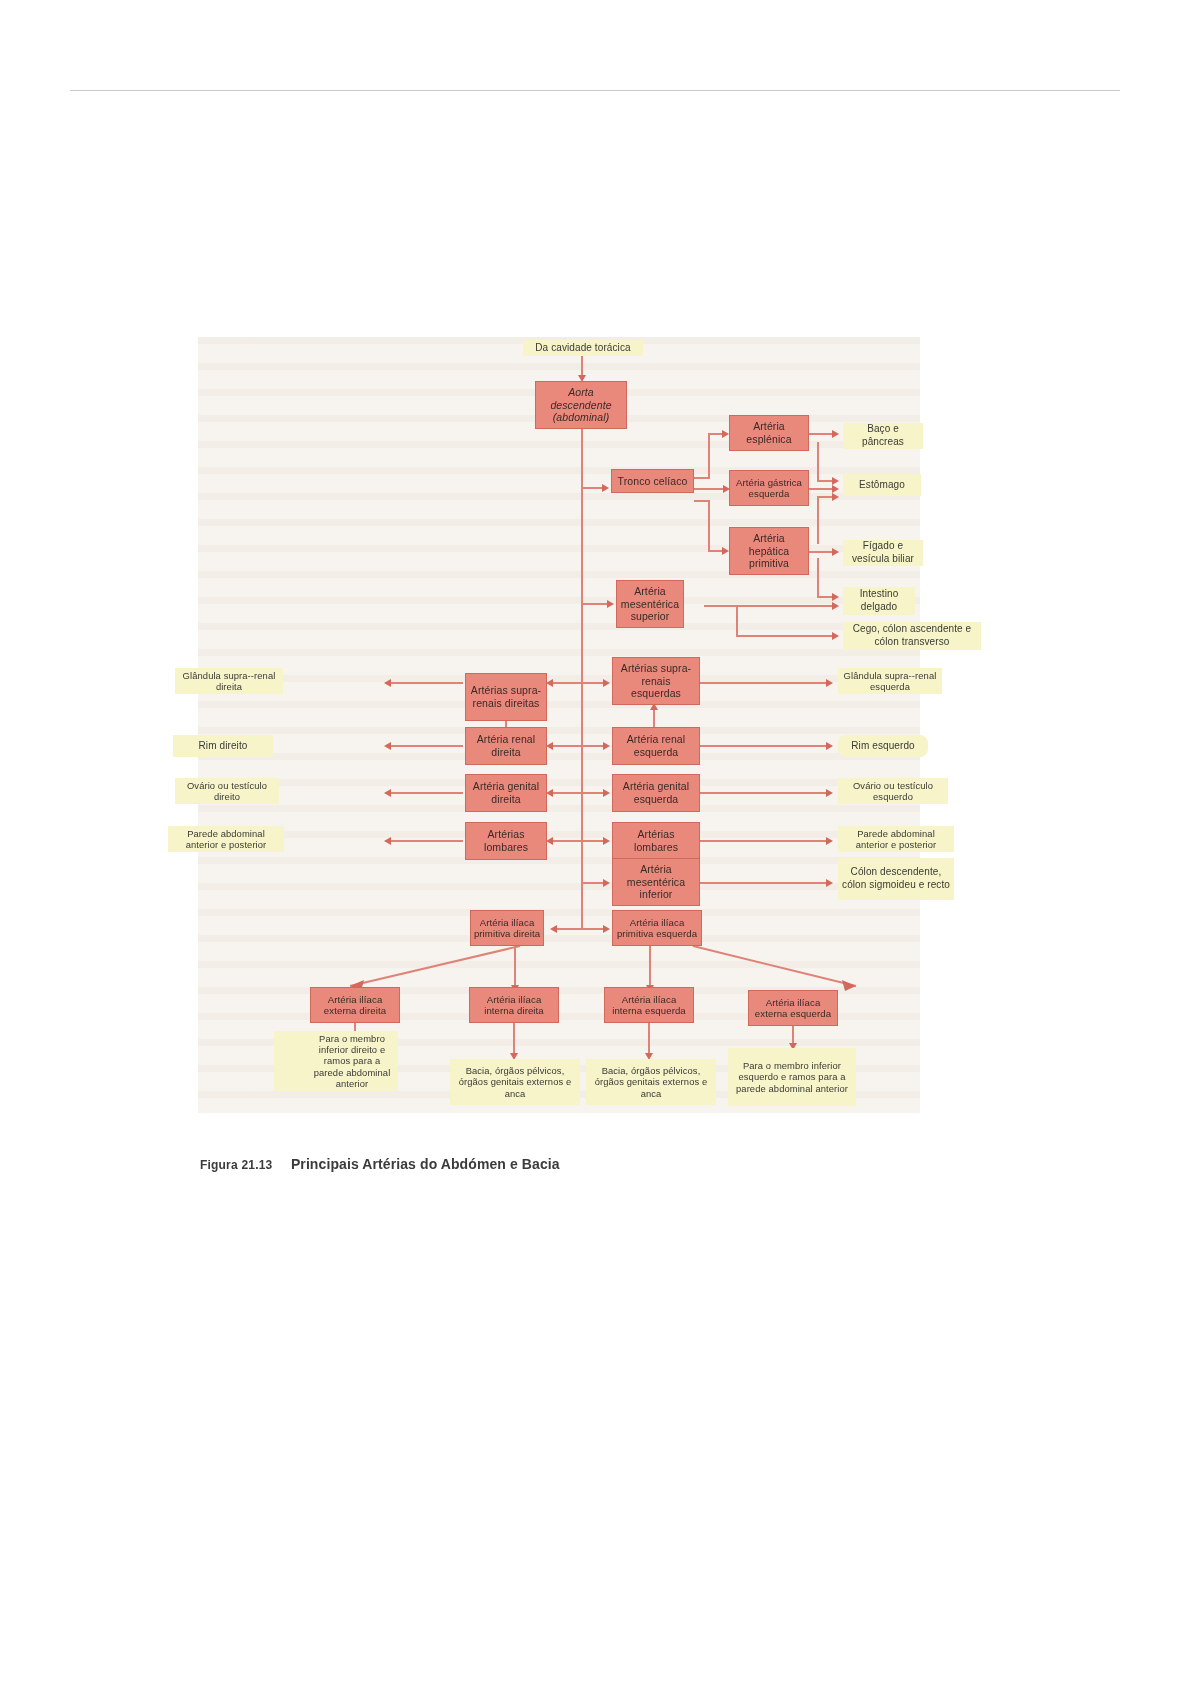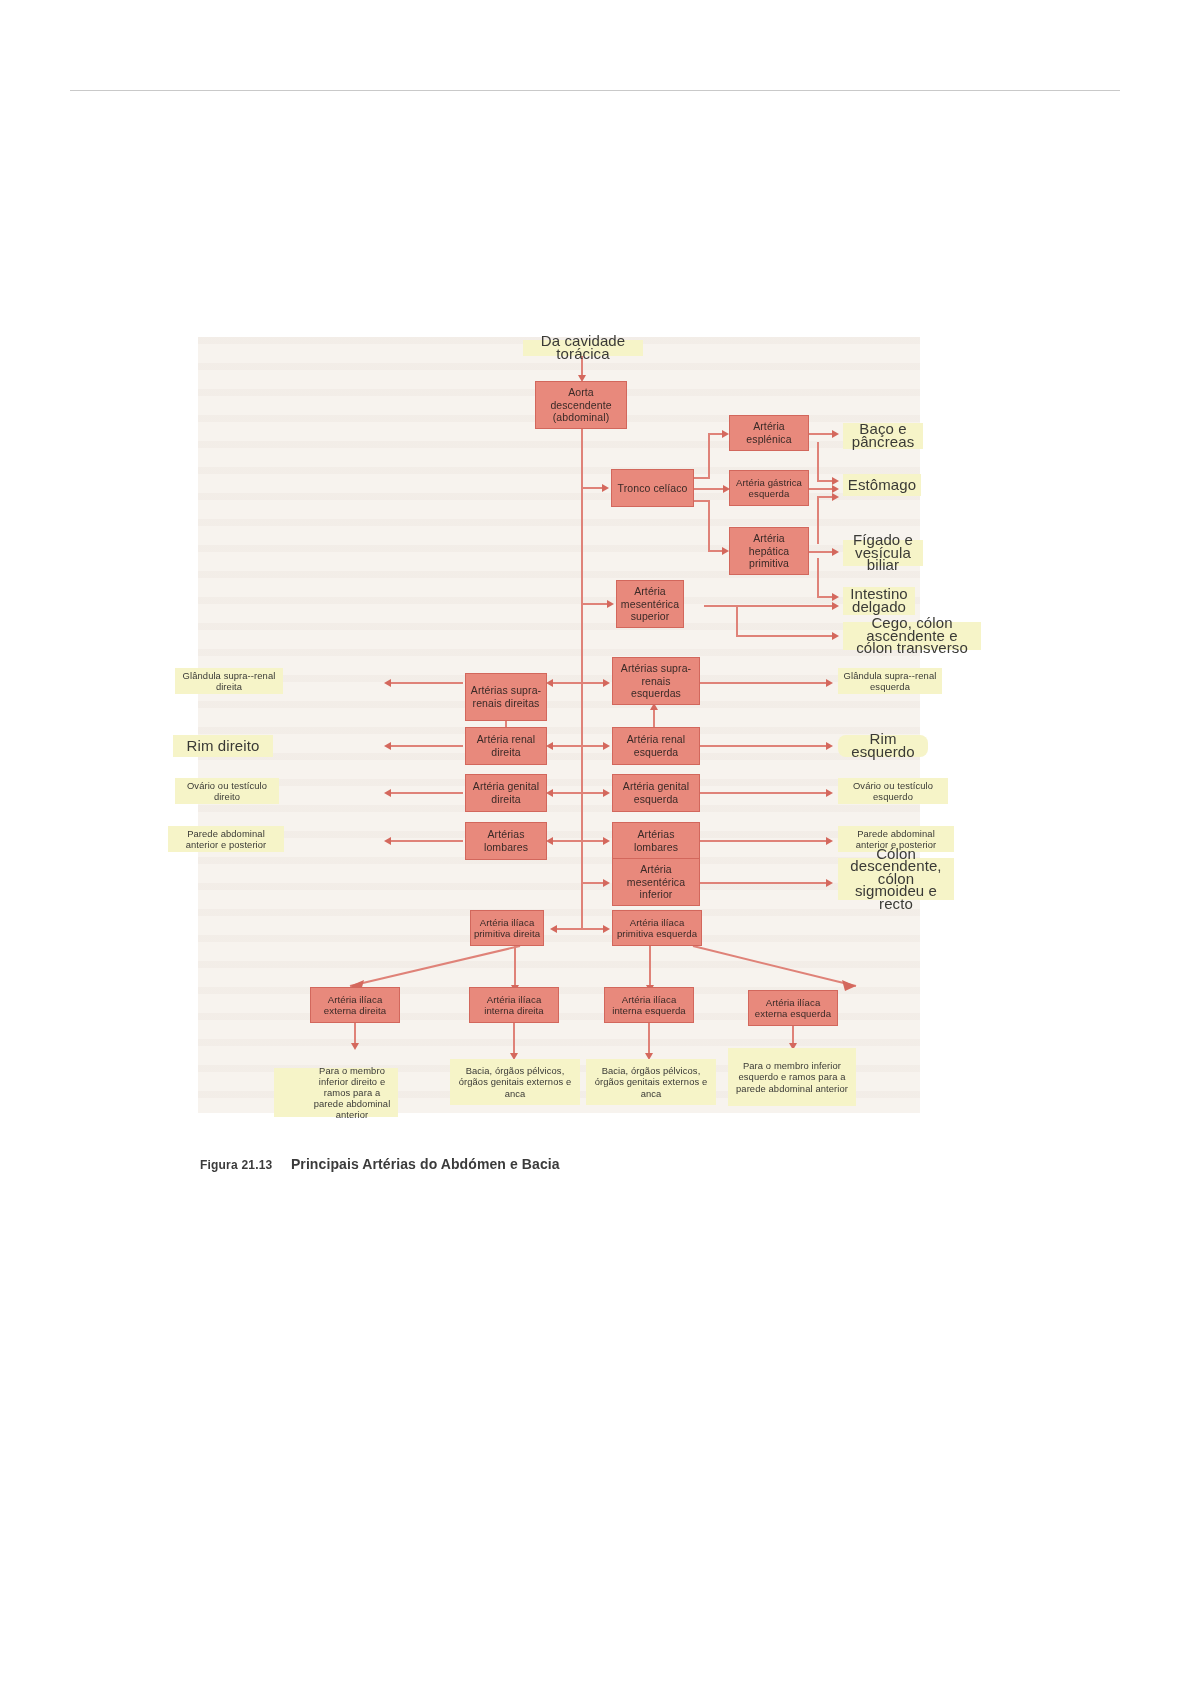--- a/index.html
+++ b/index.html
@@ -46,21 +46,21 @@
     display:flex;align-items:center;justify-content:center;
     padding:1px 2px;
     letter-spacing:.1px;
     z-index:3;
   }
   .leaf{
     position:absolute;
     box-sizing:border-box;
     background:#f6f4c8;
     color:#3a3a36;
-    font-size:15px;
+    font-size:10px;
     line-height:12.6px;
     text-align:center;
     display:flex;align-items:center;justify-content:center;
     padding:2px 4px;
     letter-spacing:.1px;
     z-index:2;
   }
   .leaf.tiny{font-size:9.4px;line-height:11.2px;}
   .node.tiny{font-size:9.6px;line-height:11.4px;}
 
@@ -91,27 +91,27 @@
 
 <div id="page-rule"></div>
 
 <div id="figure-plate">
   <div id="plate-inner">
 
     <div class="leaf" style="left:325px;top:3px;width:120px;height:16px;">Da cavidade torácica</div>
     <div class="ln lnv" style="left:383px;top:19px;height:22px;"></div>
     <div class="arw d" style="left:380px;top:38px;"></div>
 
-    <div class="node" style="left:337px;top:44px;width:92px;height:48px;">Aorta descendente (abdominal)</div>
+    <div class="node" style="left:337px;top:44px;width:92px;height:48px;font-style:italic;">Aorta descendente (abdominal)</div>
 
     <div class="ln lnv" style="left:383px;top:92px;height:500px;"></div>
 
     <div class="ln lnh" style="left:383px;top:150px;width:23px;"></div>
     <div class="arw r" style="left:404px;top:147px;"></div>
-    <div class="node" style="left:413px;top:132px;width:83px;height:38px;">Tronco celíaco</div>
+    <div class="node" style="left:413px;top:132px;width:83px;height:24px;">Tronco celíaco</div>
 
     <div class="ln lnh" style="left:496px;top:140px;width:16px;"></div>
     <div class="ln lnv" style="left:510px;top:96px;height:46px;"></div>
     <div class="ln lnh" style="left:510px;top:96px;width:18px;"></div>
     <div class="arw r" style="left:524px;top:93px;"></div>
 
     <div class="ln lnh" style="left:496px;top:151px;width:33px;"></div>
     <div class="arw r" style="left:525px;top:148px;"></div>
 
     <div class="ln lnh" style="left:496px;top:163px;width:16px;"></div>
@@ -269,21 +269,21 @@
 
     <div class="ln lnv" style="left:156px;top:686px;height:23px;"></div>
     <div class="arw d" style="left:153px;top:706px;"></div>
     <div class="ln lnv" style="left:315px;top:686px;height:33px;"></div>
     <div class="arw d" style="left:312px;top:716px;"></div>
     <div class="ln lnv" style="left:450px;top:686px;height:33px;"></div>
     <div class="arw d" style="left:447px;top:716px;"></div>
     <div class="ln lnv" style="left:594px;top:689px;height:20px;"></div>
     <div class="arw d" style="left:591px;top:706px;"></div>
 
-    <div class="leaf tiny" style="left:76px;top:731px;width:124px;height:49px;padding-left:36px;">Para o membro inferior direito e ramos para a parede abdominal anterior</div>
+    <div class="leaf tiny" style="left:76px;top:694px;width:124px;height:60px;padding-left:36px;">Para o membro inferior direito e ramos para a parede abdominal anterior</div>
     <div class="leaf tiny" style="left:252px;top:722px;width:130px;height:46px;">Bacia, órgãos pélvicos, órgãos genitais externos e anca</div>
     <div class="leaf tiny" style="left:388px;top:722px;width:130px;height:46px;">Bacia, órgãos pélvicos, órgãos genitais externos e anca</div>
     <div class="leaf tiny" style="left:530px;top:711px;width:128px;height:58px;">Para o membro inferior esquerdo e ramos para a parede abdominal anterior</div>
 
   </div>
 </div>
 
 <div id="caption">
   <span class="fignum">Figura 21.13</span>
   <span class="figtitle">Principais Artérias do Abdómen e Bacia</span>

